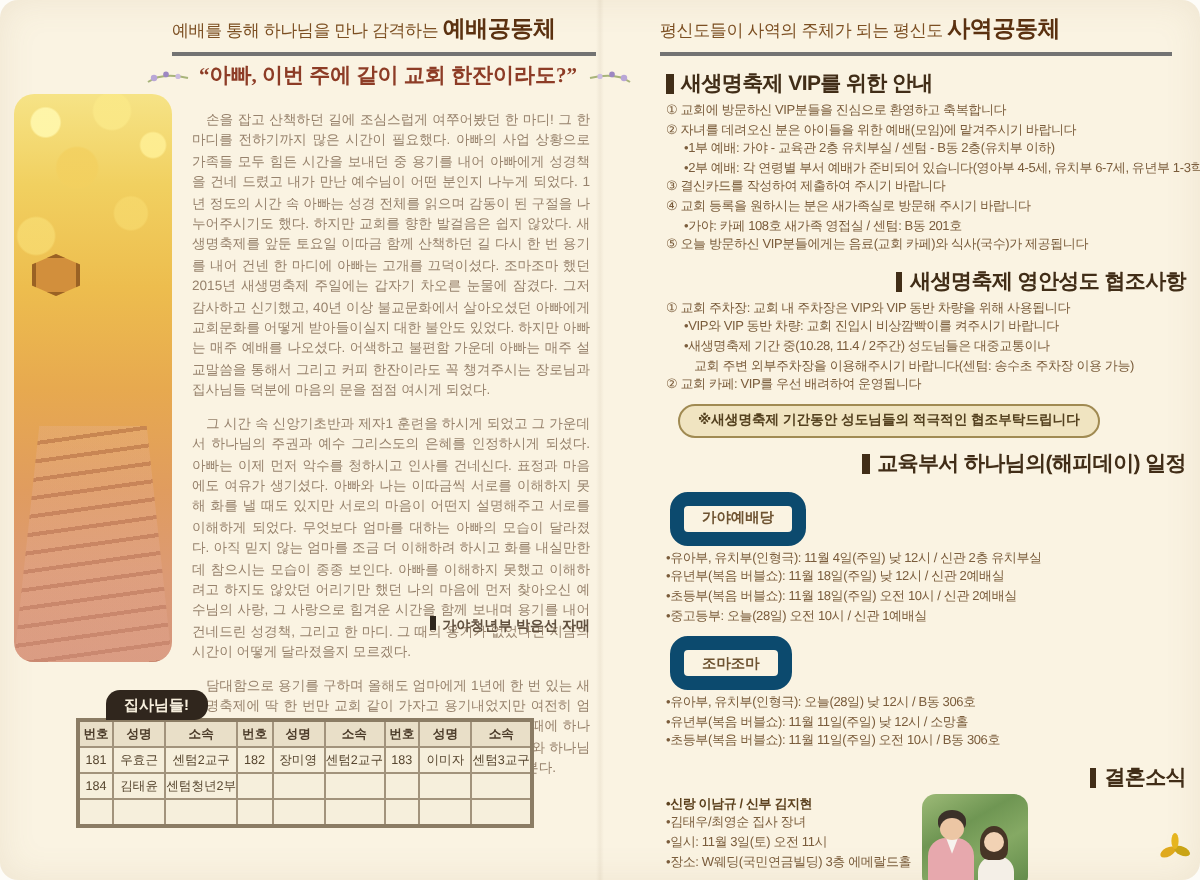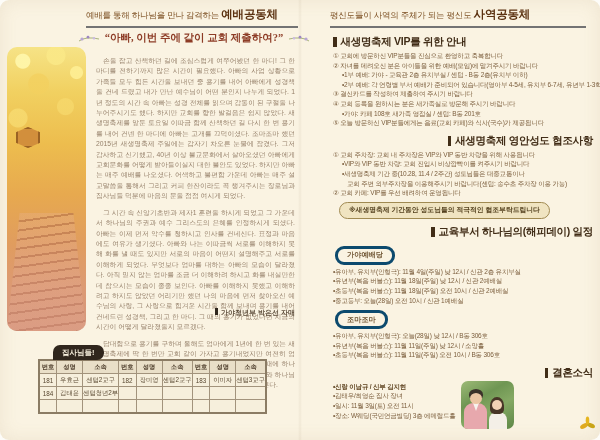--- a/index.html
+++ b/index.html
@@ -59,21 +59,21 @@
   .sec-h{display:flex;align-items:center;font-size:10.5px;font-weight:bold;color:#412d17;
     letter-spacing:-.3px;margin:2px 0 3px 0;height:12px;white-space:nowrap;}
   .sec-h .bar{flex:0 0 auto;width:3.5px;height:10px;background:#412d17;margin-right:4px;}
   .mt{margin-top:7px;justify-content:flex-end;}
   .ln{font-size:6.5px;line-height:9.6px;color:#7a5c3b;letter-spacing:-.2px;white-space:nowrap;}
   .lvl1{padding-left:9px;}
   .lvl2{padding-left:14px;}
   .ln.bold{font-weight:bold;color:#5d421f;}
   .note-badge{display:inline-block;margin:4px 0 0 6px;padding:2.5px 9px;border:1px solid #a08a52;
     border-radius:9px;background:#f0e4c1;font-size:6.8px;font-weight:bold;color:#53401e;white-space:nowrap;}
-  .venue-pill{display:inline-block;margin:5px 0 2px 2px;padding:1.5px 9px;border:3px solid #0c4a6e;
+  .venue-pill{display:inline-block;margin:5px 0 2px 2px;padding:1.5px 9px;border:7px solid #0c4a6e;
     border-radius:9px;font-size:7.2px;font-weight:bold;color:#6e5331;white-space:nowrap;}
   .wedding{position:relative;}
   .wphoto{position:absolute;left:128px;top:-1px;width:53px;height:48px;border-radius:7px;overflow:hidden;
     background:linear-gradient(150deg,#9dba77 0%,#6f9653 35%,#85a964 60%,#5d8747 100%);}
   .wphoto i{position:absolute;display:block;}
   .man-hair{left:8px;top:8px;width:14px;height:11px;border-radius:50% 50% 40% 40%;background:#3b3129;}
   .man-face{left:9px;top:12px;width:12px;height:11px;border-radius:50%;background:#ecc6a4;}
   .man-suit{left:3px;top:22px;width:23px;height:26px;border-radius:9px 9px 0 0;background:#e7a8ad;}
   .man-shirt{left:12px;top:22px;width:6px;height:8px;background:#f7f3ee;clip-path:polygon(50% 100%,0 0,100% 0);}
   .wom-hair{left:29px;top:16px;width:14px;height:17px;border-radius:50% 50% 30% 30%;background:#473526;}
@@ -91,21 +91,21 @@
     <span>예배를 통해 하나님을 만나 감격하는 </span><b>예배공동체</b>
   </div>
 
   <div class="article-title">
     <svg class="orn" width="22" height="9" viewBox="0 0 22 9">
       <path d="M1 7 Q8 2 21 5" stroke="#a8b47a" stroke-width="1" fill="none"></path>
       <circle cx="4" cy="5" r="1.6" fill="#b9a6d6"></circle>
         <circle cx="10" cy="3.2" r="1.4" fill="#9d87c2"></circle>
         <circle cx="16" cy="4.2" r="1.3" fill="#cbbbe0"></circle>
     </svg>
-    <span>“아빠, 이번 주에 같이 교회 제출하여?”</span>
+    <span>“아빠, 이번 주에 같이 교회 한잔이라도?”</span>
     <svg class="orn" width="22" height="9" viewBox="0 0 22 9">
       <path d="M21 7 Q14 2 1 5" stroke="#a8b47a" stroke-width="1" fill="none"></path>
       <circle cx="18" cy="5" r="1.6" fill="#b9a6d6"></circle>
         <circle cx="12" cy="3.2" r="1.4" fill="#9d87c2"></circle>
         <circle cx="6" cy="4.2" r="1.3" fill="#cbbbe0"></circle>
     </svg>
   </div>
 
   <div class="photo">
     <div class="dapple"></div>

